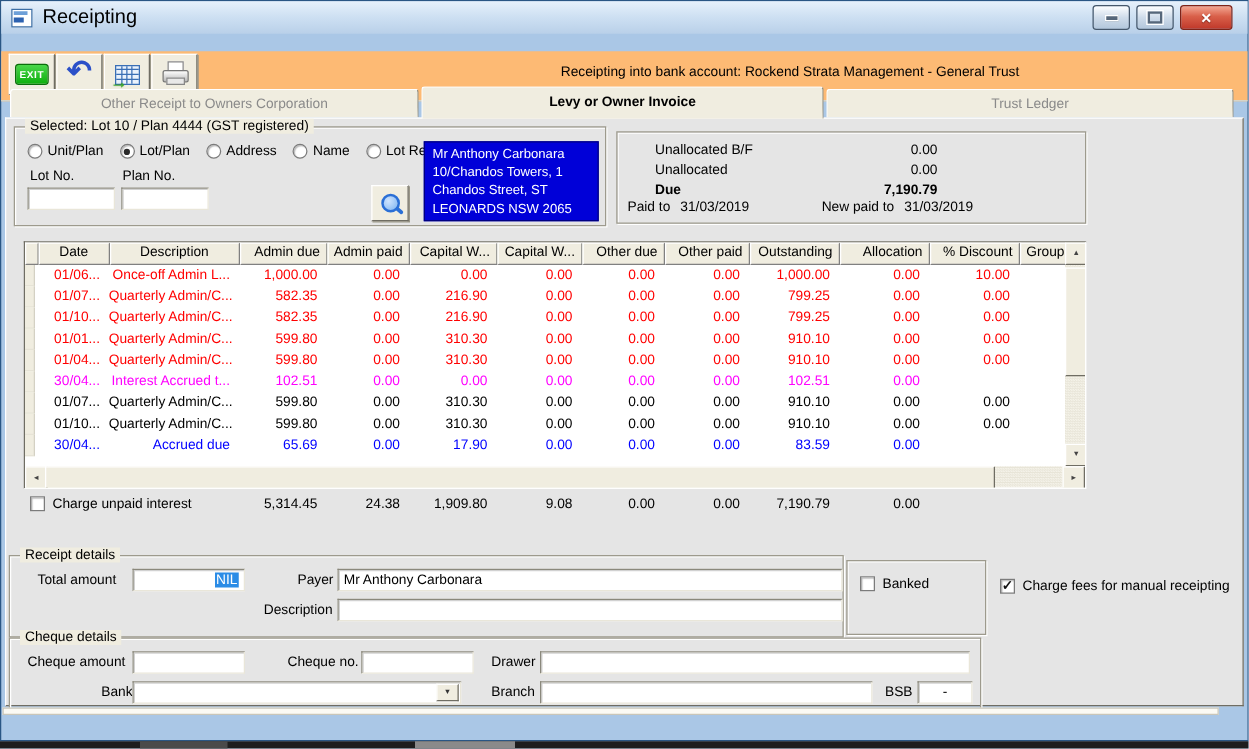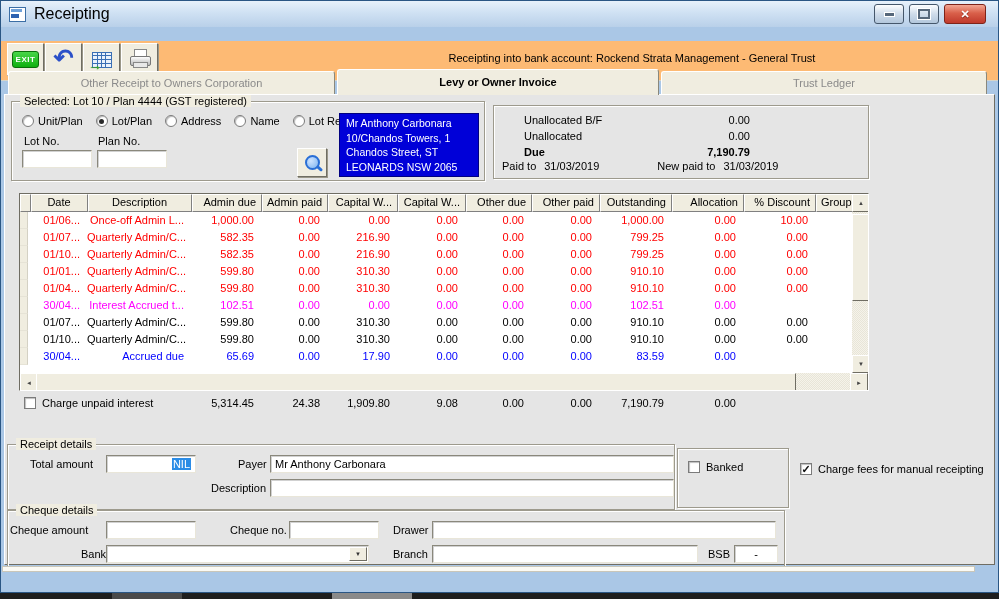--- a/index.html
+++ b/index.html
@@ -410,21 +410,21 @@
         <span>Banked</span>
       </div>
     </div>
     <div class="inline-cb" style="left:795px;top:368px;">
       <span class="cb on">✓</span>
       <span>Charge fees for manual receipting</span>
     </div>
 
     <div class="groupbox" style="left:2px;top:415px;width:776px;height:57px;">
       <div class="legend">Cheque details</div>
-      <div class="field-label" style="left:2px;top:13px;">Cheque amount</div>
+      <div class="field-label" style="left:14px;top:13px;">Cheque amount</div>
       <div class="tbx" style="left:98px;top:10px;width:90px;height:18px;"><span></span></div>
       <div class="field-label" style="left:222px;top:13px;">Cheque no.</div>
       <div class="tbx" style="left:281px;top:10px;width:90px;height:18px;"><span></span></div>
       <div class="field-label" style="left:385px;top:13px;">Drawer</div>
       <div class="tbx" style="left:424px;top:10px;width:344px;height:18px;"><span></span></div>
       <div class="field-label" style="left:73px;top:37px;">Bank</div>
       <div class="tbx" style="left:98px;top:34px;width:263px;height:18px;">
         <span></span>
         <span class="ddbtn">
             <span>▼</span>

